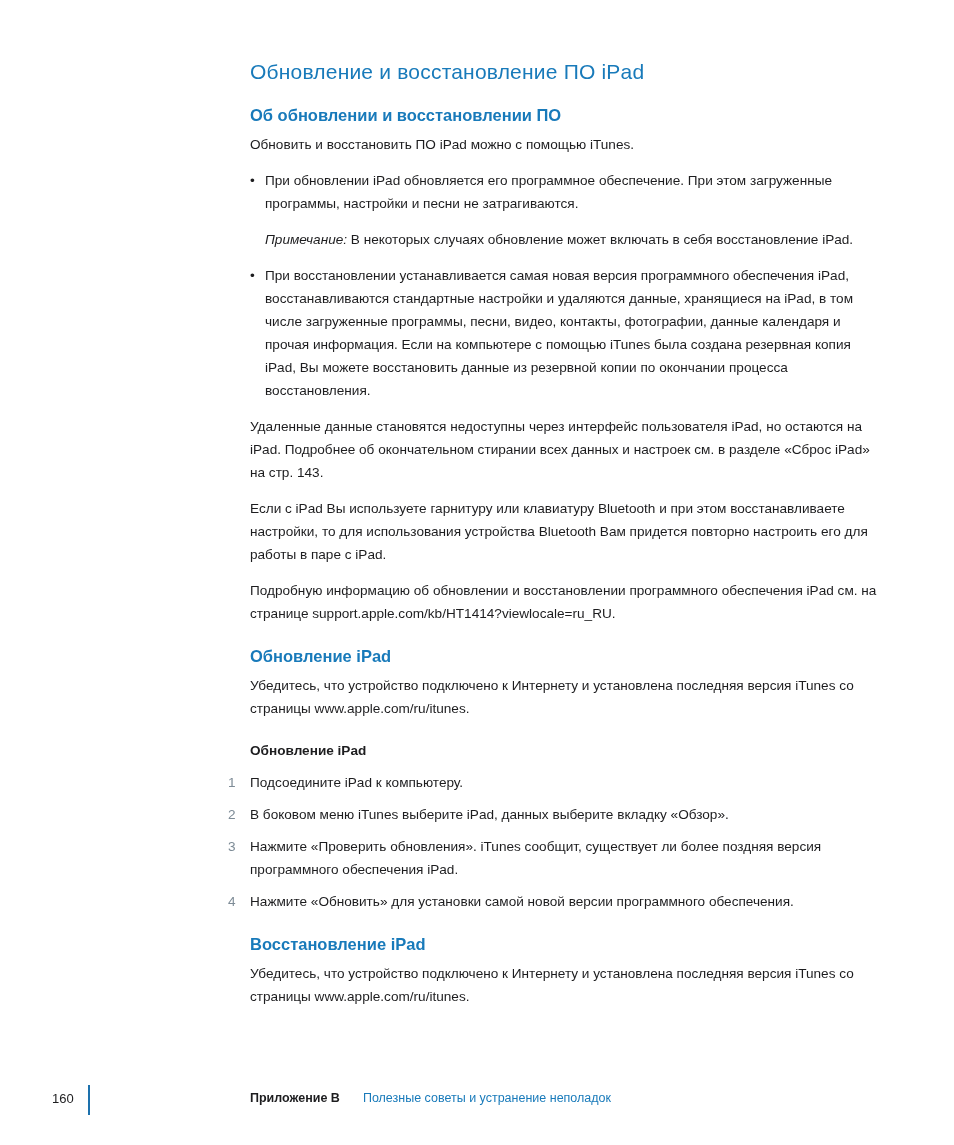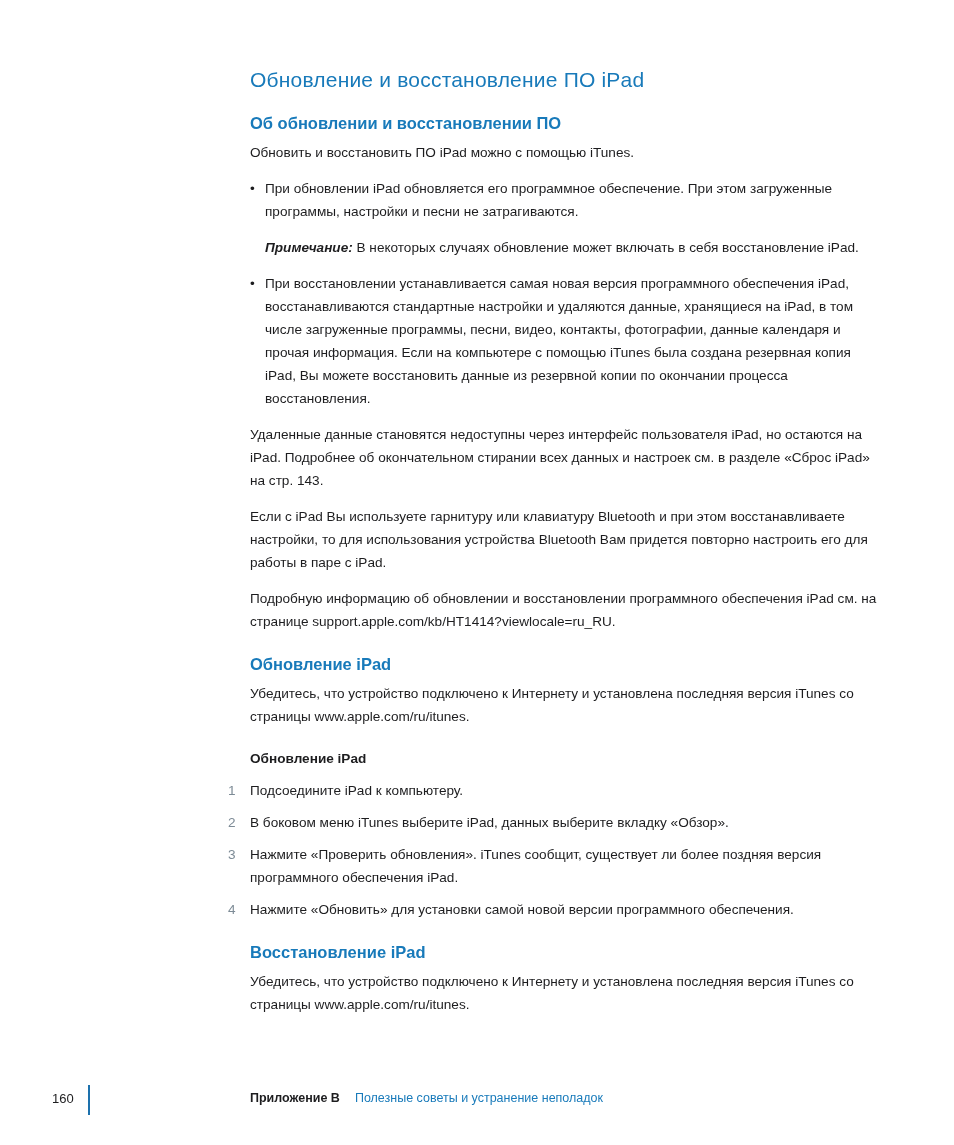--- a/index.html
+++ b/index.html
@@ -16,21 +16,21 @@
   .content {
     position: absolute;
     left: 250px;
     top: 60px;
     width: 634px;
   }
   .doc-title {
     font-size: 21px;
     font-weight: 400;
     color: #187aba;
-    margin: 8px 0 16px 0;
+    margin: 0 0 16px 0;
     letter-spacing: 0.2px;
   }
   .sec-heading {
     font-size: 16.5px;
     font-weight: 700;
     color: #187aba;
     margin: 22px 0 8px 0;
   }
   .body-p {
     font-size: 13.6px;
@@ -47,21 +47,21 @@
     font-size: 13.6px;
     line-height: 23px;
   }
   .bullet-body {
     flex: 1;
     font-size: 13.6px;
     line-height: 23px;
   }
   .lead-italic { }
   .note { margin-top: 13px; }
-  .note-label { font-weight: 700; font-style: italic; text-align: right; }
+  .note-label { font-weight: 400; font-style: italic; text-align: right; }
   .task-title {
     font-weight: 700;
     font-size: 13.6px;
     line-height: 23px;
     margin: 19px 0 9px 0;
   }
   .steps { margin: 0 0 6px 0; }
   .step {
     position: relative;
     font-size: 13.6px;
@@ -95,21 +95,21 @@
     top: 2px;
     width: 2px;
     height: 30px;
     background: #1d71ad;
   }
   .footer-text {
     position: absolute;
     left: 250px;
     top: 8px;
     display: flex;
-    gap: 15px;
+    gap: 23px;
     white-space: nowrap;
   }
   .footer-appendix { font-weight: 700; color: #1d1d1f; }
   .footer-chapter { color: #187aba; cursor: pointer; }
 </style>
 </head>
 <body>
 
 <div class="content">
 

